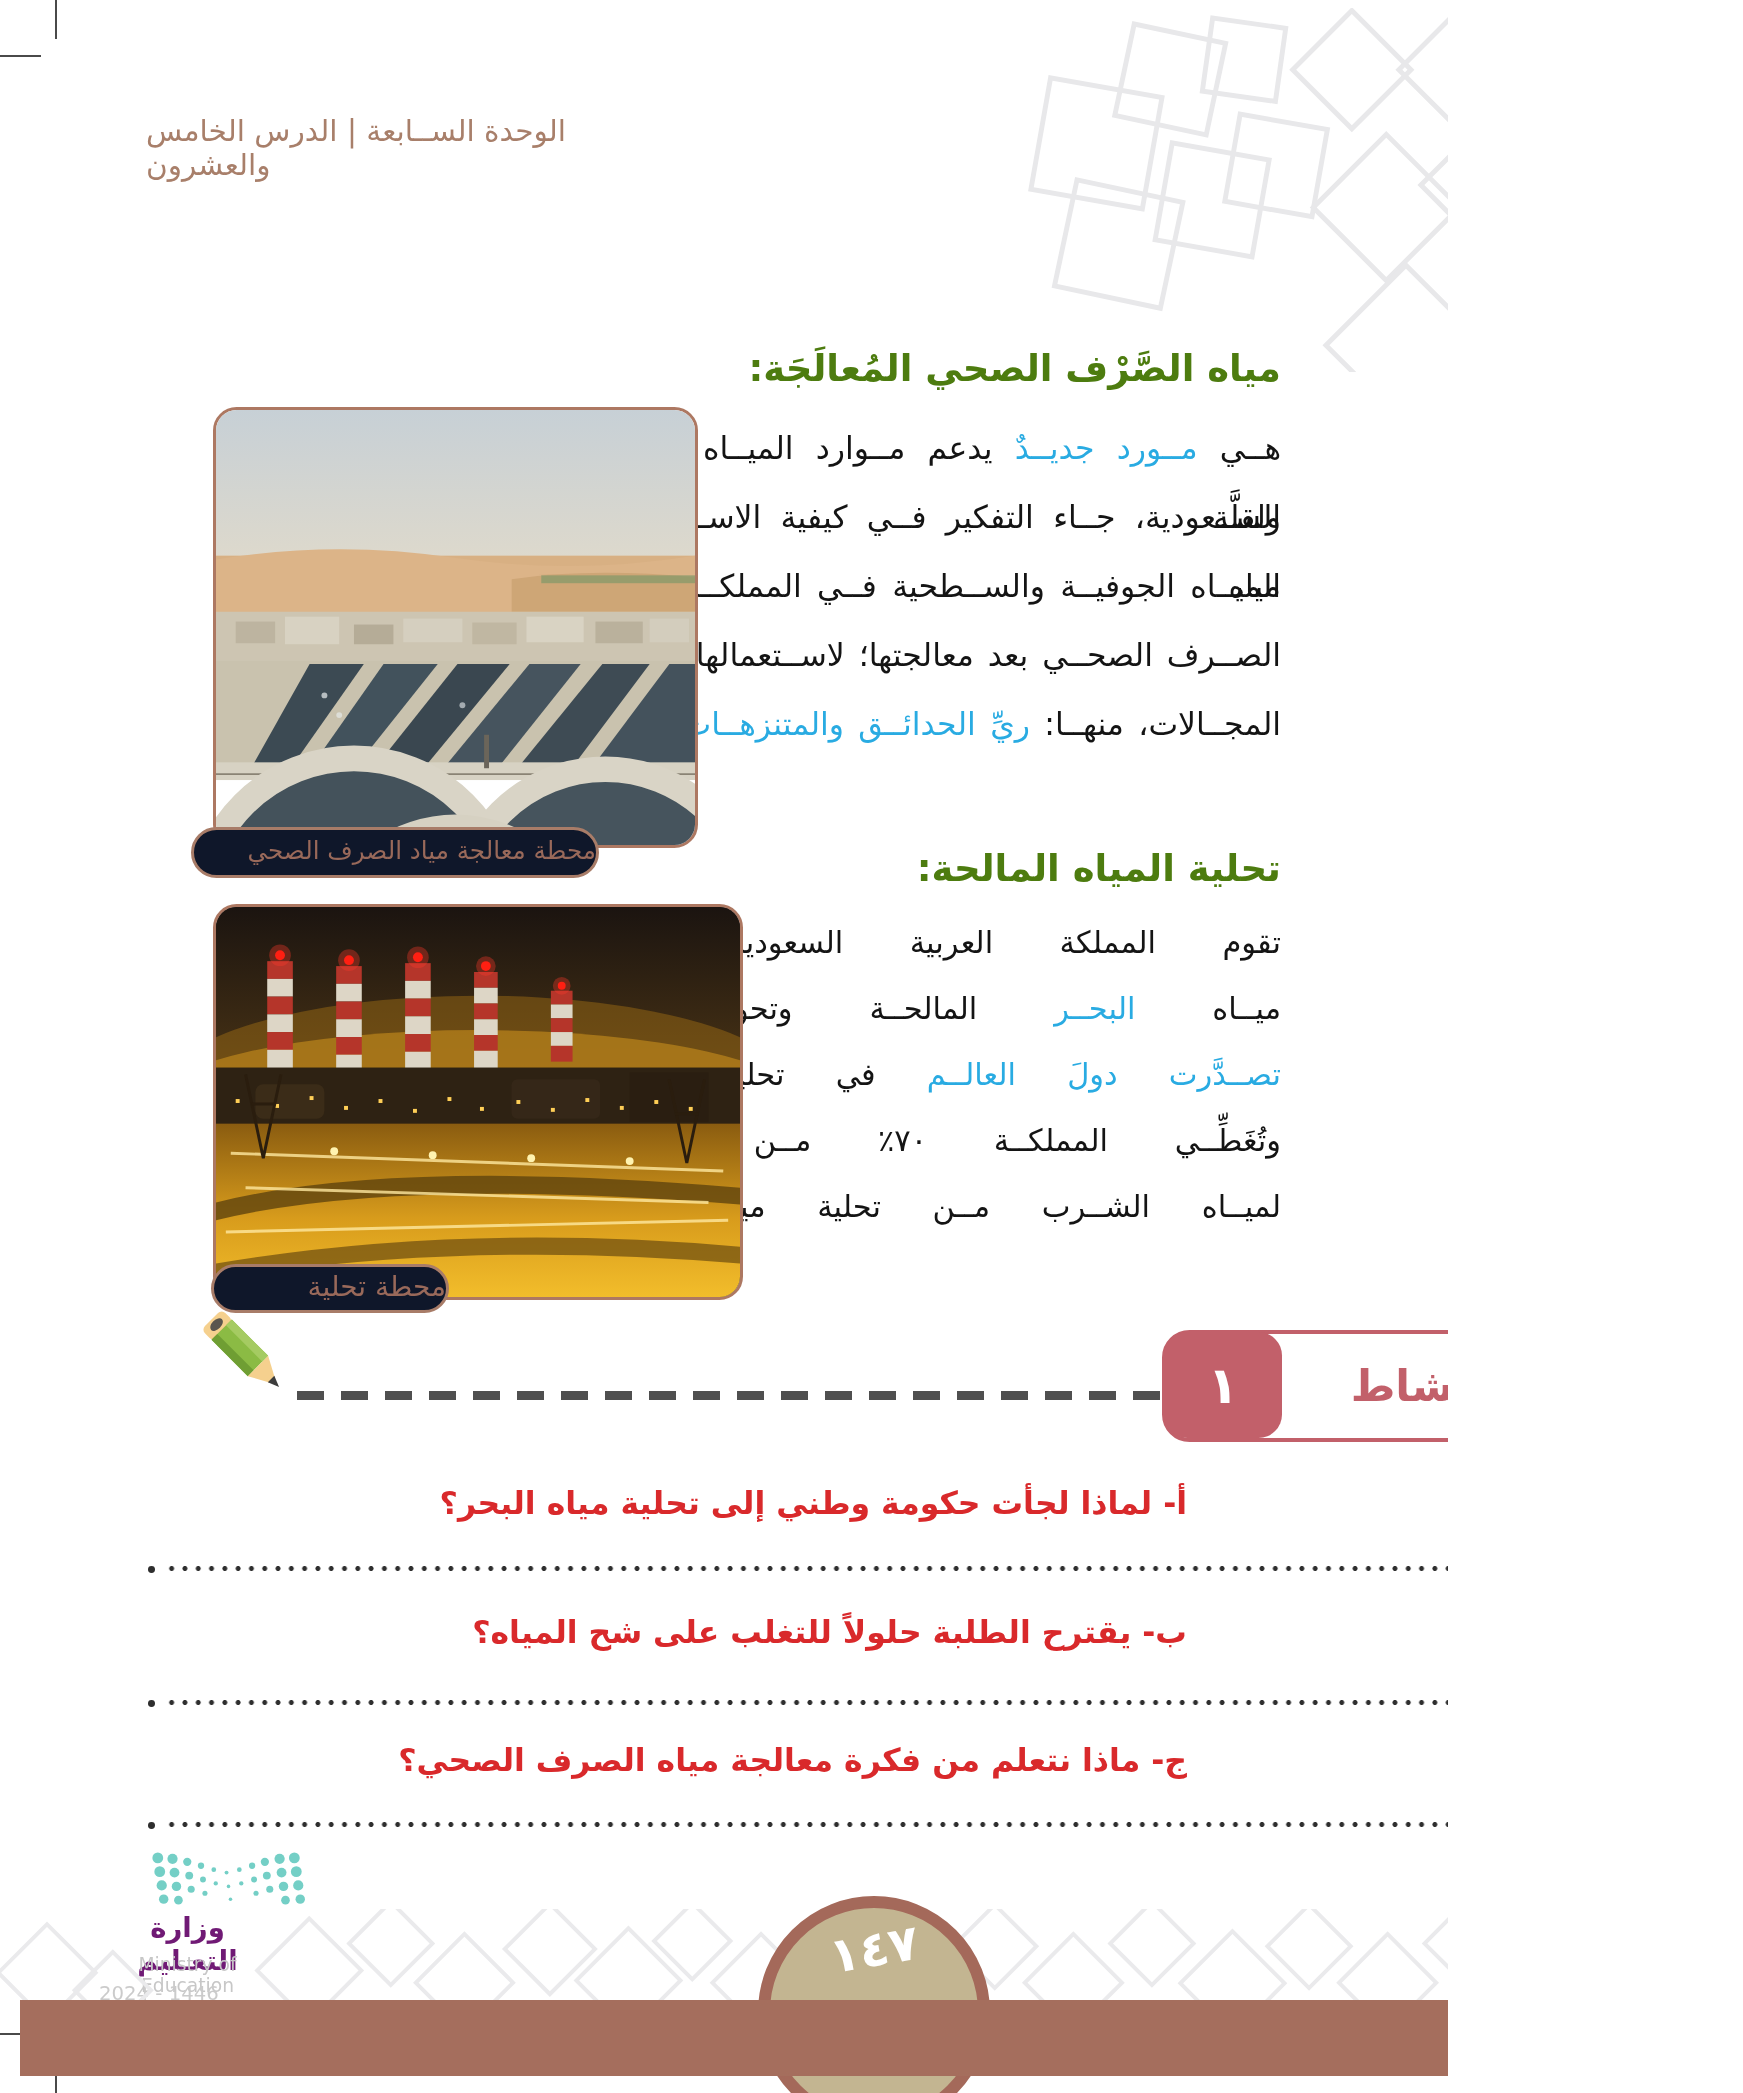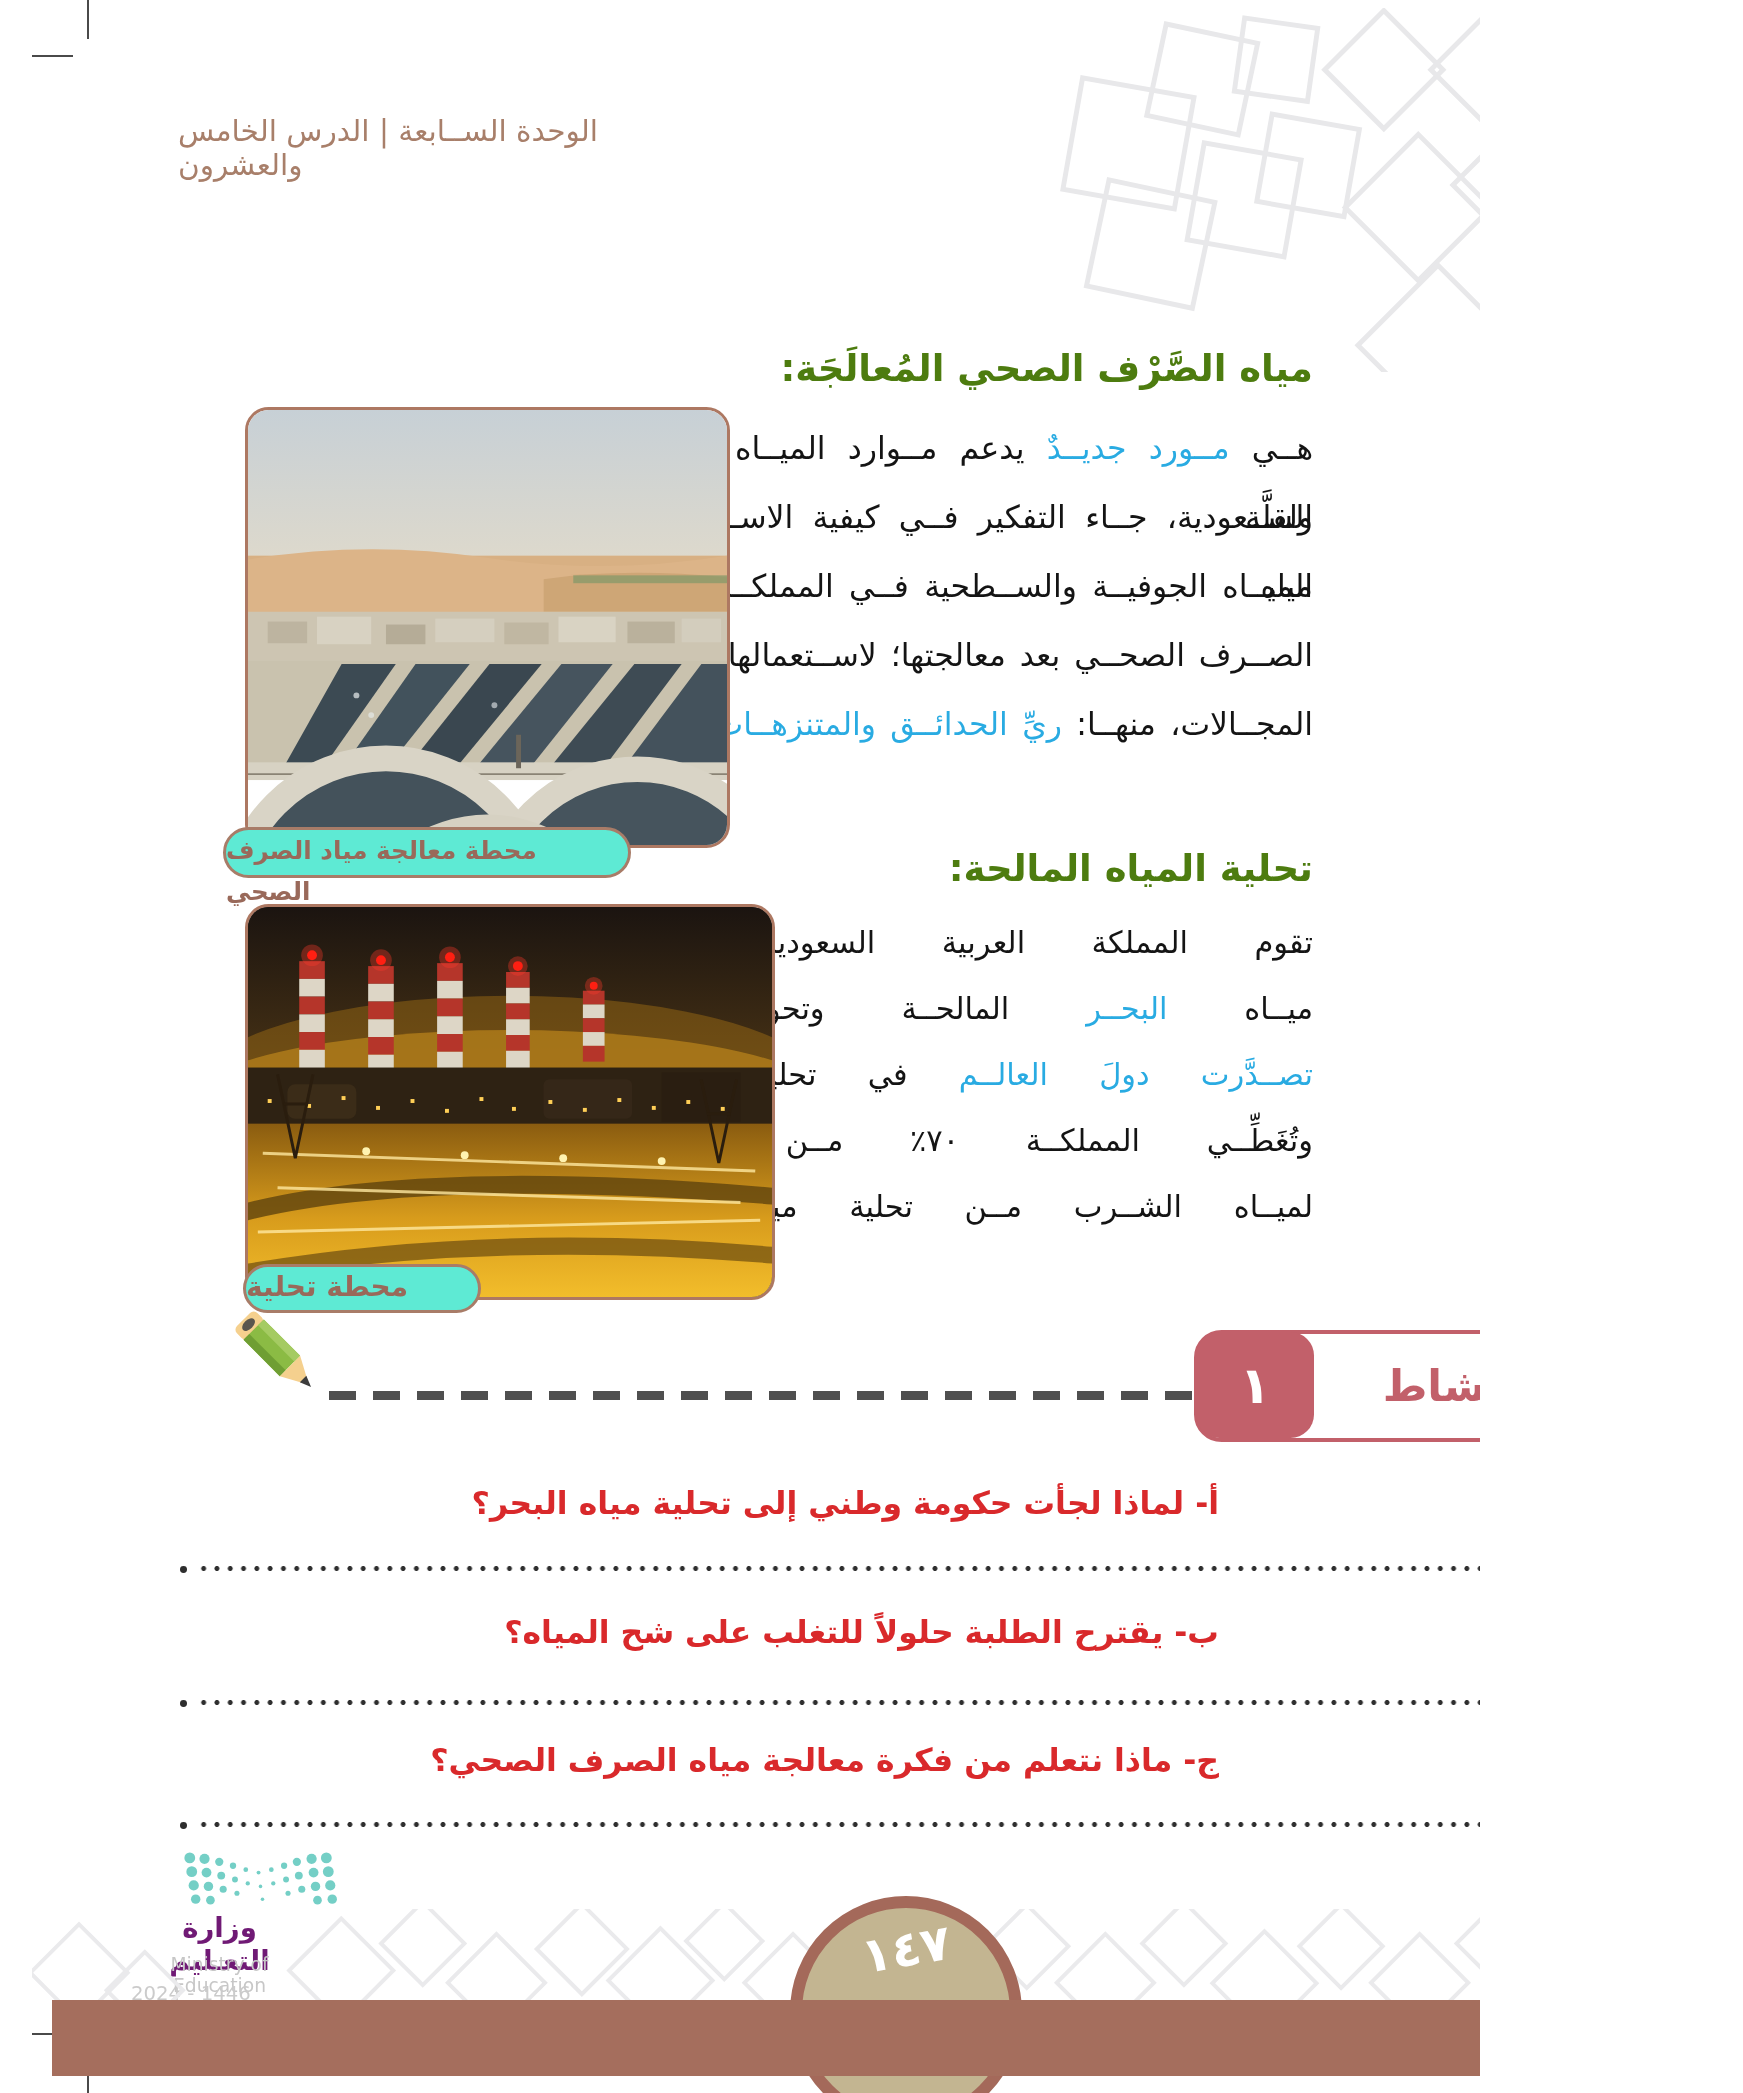--- a/index.html
+++ b/index.html
@@ -1,17 +1,17 @@
 <!DOCTYPE html>
 <html lang="ar"><head>
 <meta charset="utf-8">
 <style>
   html,body{margin:0;padding:0;background:#fff;}
   .page{position:relative;width:1448px;height:2093px;background:#fff;overflow:hidden;
-        font-family:"DejaVu Sans",sans-serif;direction:rtl;margin-left:32px;}
+        font-family:"DejaVu Sans",sans-serif;direction:rtl;}
 
   
   .cm{position:absolute;background:#4a4a4a;}
 
   
   .deco-top{position:absolute;left:1005px;top:7.9px;z-index:0;}
   .deco-bottom{position:absolute;left:0;top:1909px;z-index:1;}
 
   
   .header-title{position:absolute;left:146px;top:114px;width:453px;font-size:29.6px;
@@ -23,22 +23,22 @@
 
   
   .para{position:absolute;right:167px;width:717px;direction:rtl;color:#141414;font-weight:normal;}
   .para .line{height:69px;line-height:69px;font-size:31.5px;text-align:justify;text-align-last:justify;}
   .p2 .line{height:66px;line-height:66px;font-size:30.5px;}
   .blue{color:#29abe2;}
 
   
   .fig{position:absolute;border:3.9px solid #ad7862;border-radius:23.6px;overflow:hidden;z-index:2;}
   .fig svg{display:block;}
-  .cap{position:absolute;background:#5eead4;border:3px solid #a87c68;border-radius:25.6px;
-       color:#99695a;font-weight:bold;text-align:left;direction:rtl;z-index:3;}
+  .cap{position:absolute;background:#0f172a;border:3px solid #a87c68;border-radius:25.6px;
+       color:#99695a;font-weight:normal;text-align:right;direction:rtl;z-index:3;}
 
   
   .act{position:absolute;left:1162px;top:1330px;width:380px;height:112px;border:4.9px solid #c2606a;
        border-radius:27.6px;background:#fff;z-index:2;box-sizing:border-box;}
   .act-num{position:absolute;left:-2px;top:-2px;width:118px;height:106px;background:#c2606a;
            border-radius:23.6px;display:flex;align-items:center;justify-content:center;
            color:#fff;font-size:51px;font-weight:bold;}
   .act-label{position:absolute;left:118px;right:0;top:0;bottom:0;display:flex;align-items:center;
              justify-content:center;color:#c2606a;font-size:43px;font-weight:bold;}
   .dash-line{position:absolute;left:297px;top:1391px;width:865px;height:8.9px;

